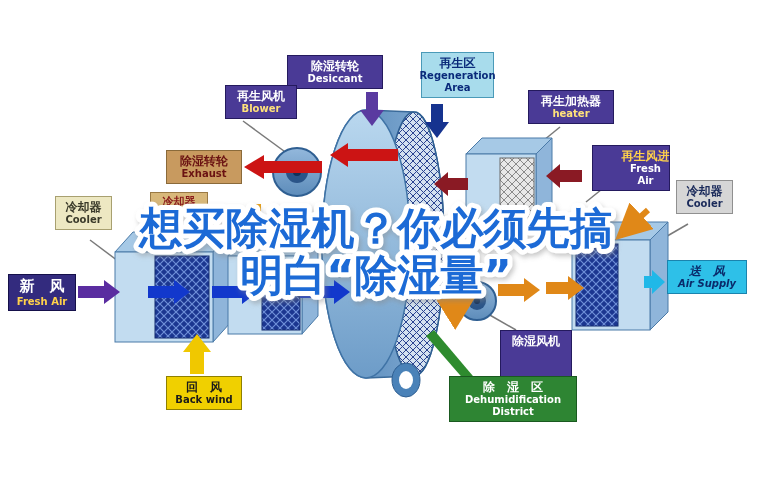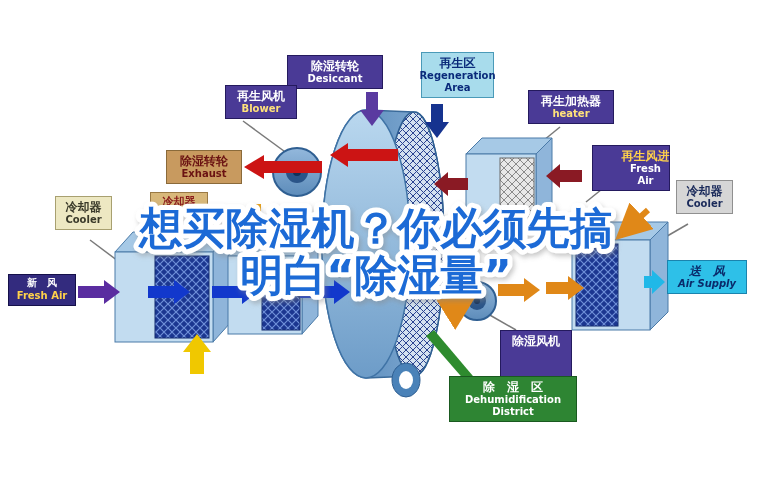--- a/index.html
+++ b/index.html
@@ -25,21 +25,21 @@
   .c-purple.zh-yellow .en{color:#ffffff;}
   .c-cyanbox{background:#a8dcec;border-color:#4a9ab8;}
   .c-cyanbox .zh,.c-cyanbox .en{color:#0a2a7a;}
   .c-tan{background:#c89a5f;border-color:#8a6a3a;}
   .c-tan .zh,.c-tan .en{color:#6a1212;}
   .c-cream{background:#ede8c2;border-color:#a8a070;}
   .c-cream .zh,.c-cream .en{color:#3a3a2a;}
   .c-gray{background:#d6d6d6;border-color:#909090;}
   .c-gray .zh,.c-gray .en{color:#1a2a5a;}
   .c-indigo{background:#332b7e;border-color:#15104a;}
-  .c-indigo .zh{color:#ffffff;font-size:10px;font-family:Liberation Mono, monospace;}
+  .c-indigo .zh{color:#ffffff;font-size:15px;}
   .c-indigo .en{color:#ffd24a;}
   .c-skyblue{background:#2ec0e8;border-color:#1a84ae;}
   .c-skyblue .zh,.c-skyblue .en{color:#0a2a6a;font-style:italic;}
   .c-yellow{background:#f0d000;border-color:#8f8000;}
   .c-yellow .zh,.c-yellow .en{color:#1a1a1a;}
   .c-green{background:#2e8533;border-color:#1a5a20;}
   .c-green .zh,.c-green .en{color:#ffffff;}
   .c-tan-small{background:#d8b87a;border-color:#9a7a44;}
   .c-tan-small .zh{color:#8a1a1a;font-size:11px;}
   
@@ -221,20 +221,24 @@
   <div class="callout c-indigo" style="left:8px;top:274px;width:68px;">
     <span class="zh">新　风</span>
     <span class="en">Fresh Air</span>
   </div>
 
   <div class="callout c-skyblue" style="left:667px;top:260px;width:80px;">
     <span class="zh">送　风</span>
     <span class="en">Air Supply</span>
   </div>
 
+  <div class="callout c-yellow" style="left:166px;top:376px;width:76px;">
+    <span class="zh">回　风</span>
+    <span class="en">Back wind</span>
+  </div>
 
   <div class="callout c-purple en-white" style="left:500px;top:330px;width:72px;gap:32px;">
     <span class="zh">除湿风机</span>
     <span class="en">Blower</span>
   </div>
 
   <div class="callout c-green" style="left:449px;top:376px;width:128px;">
     <span class="zh">除　湿　区</span>
     <span class="en">Dehumidification</span>
     <span class="en">District</span>

